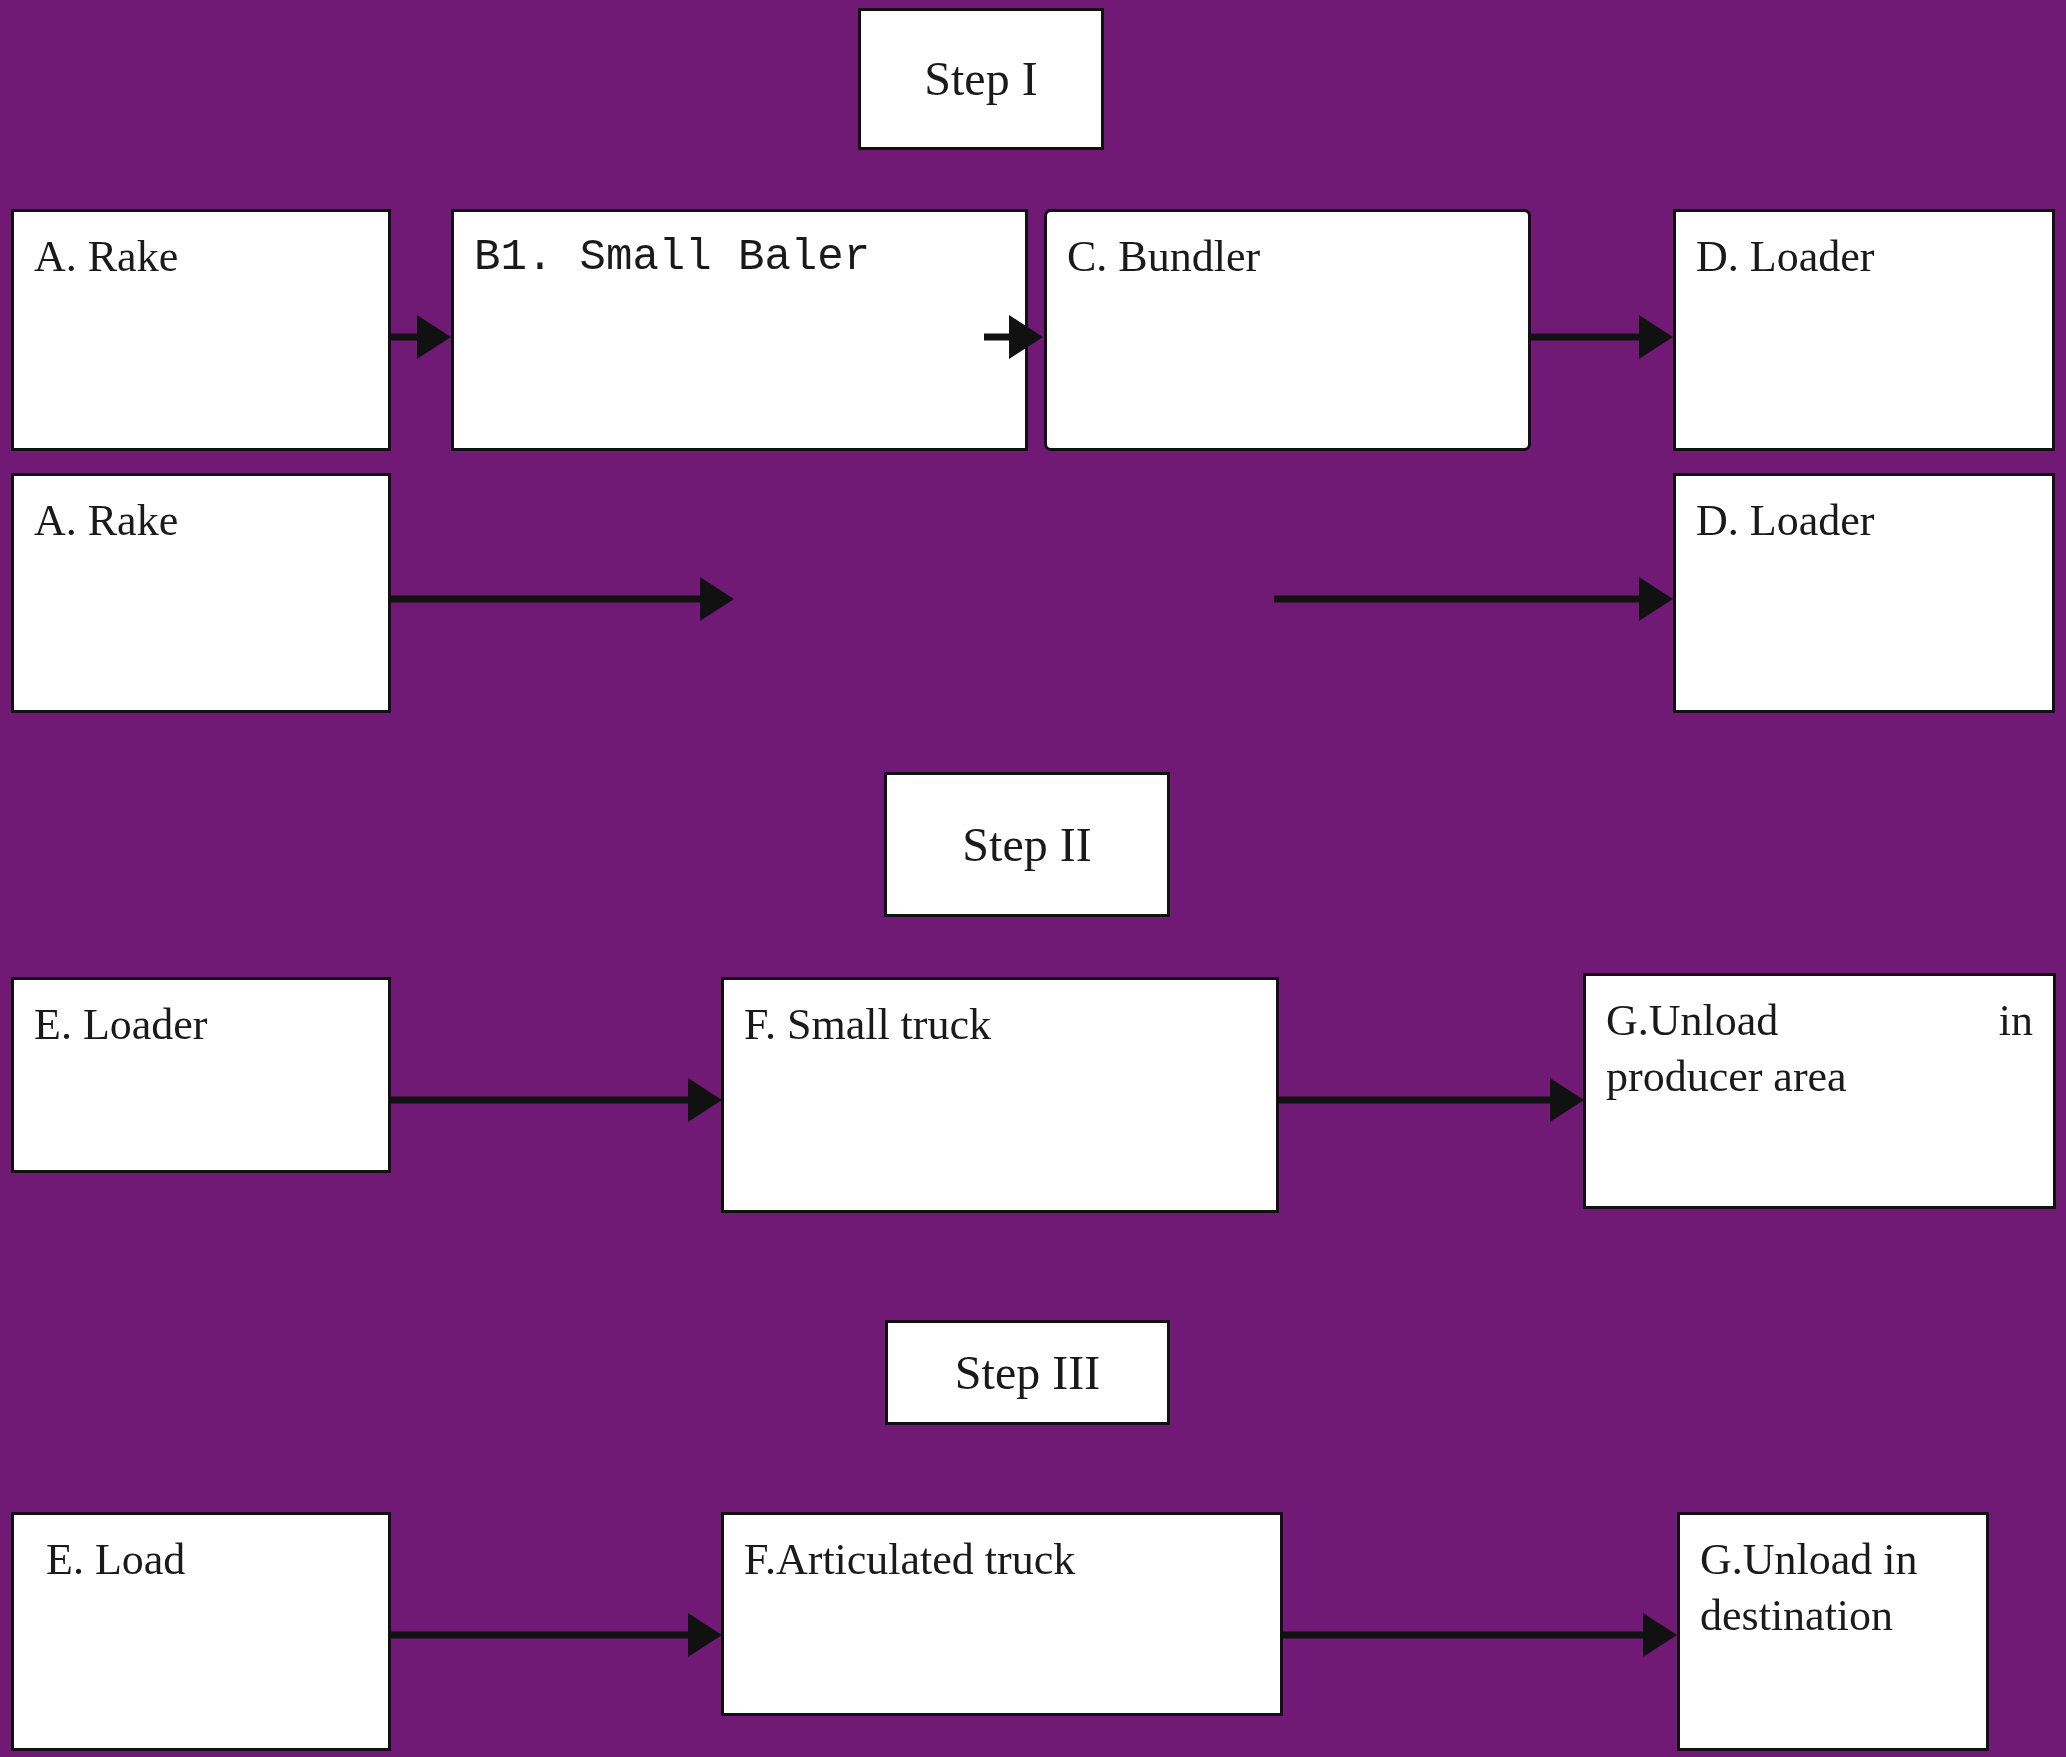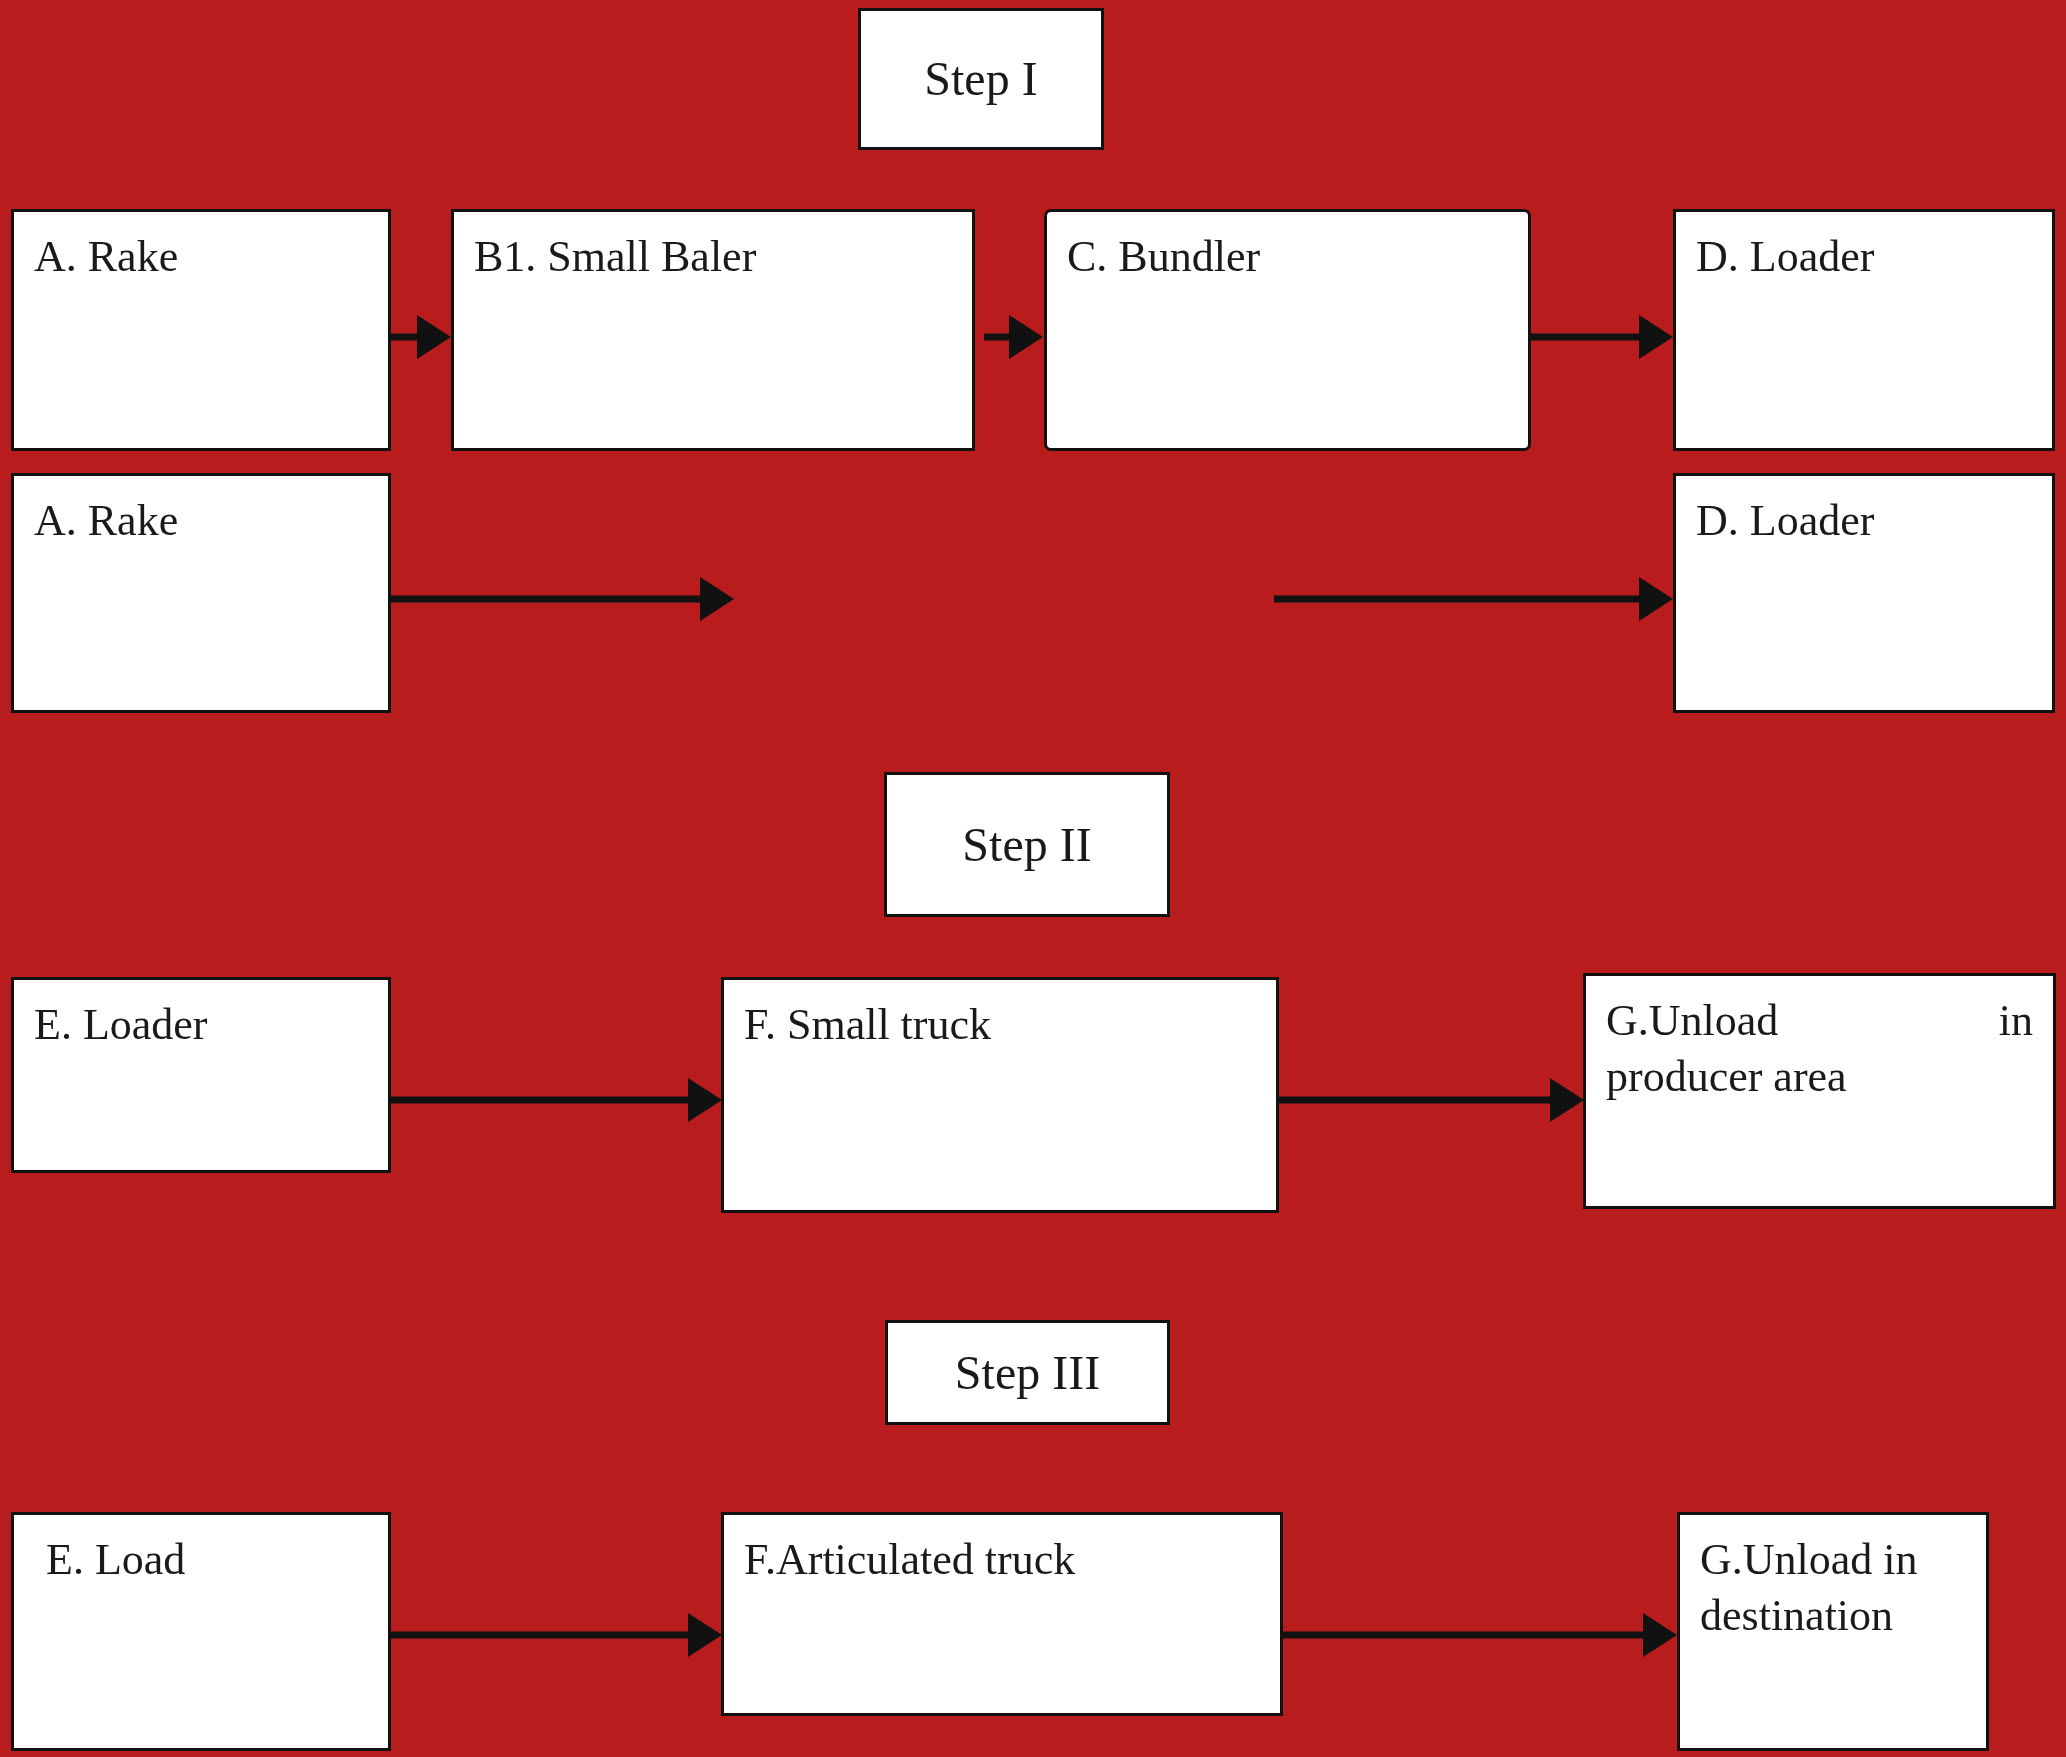--- a/index.html
+++ b/index.html
@@ -4,21 +4,21 @@
 <style>
   html, body {
     margin: 0;
     padding: 0;
     background: #ffffff;
   }
   #canvas {
     position: relative;
     width: 2066px;
     height: 1757px;
-    background: #b91c1c;
+    background: #701a75;
     font-family: "Liberation Serif", "DejaVu Serif", serif;
     overflow: hidden;
   }
   .node {
     position: absolute;
     box-sizing: border-box;
     border: 3.9px solid #111111;
     background: #ffffff;
     color: #1a1a1a;
     font-size: 44px;
@@ -73,21 +73,21 @@
 <div id="canvas">
 
   <div class="node step-label" style="left:858px; top:7.8px; width:246px; height:142px;">
     <span class="txt">Step I</span>
   </div>
 
   <div class="node" style="left:11px; top:209px; width:380px; height:242px;">
     <span class="txt">A. Rake</span>
   </div>
 
-  <div class="node" style="left:451px; top:209px; width:524px; height:242px;">
+  <div class="node" style="left:451px; top:209px; width:577px; height:242px;font-family:Liberation Mono, monospace;">
     <span class="txt">B1. Small Baler</span>
   </div>
 
   <div class="node" style="left:1044px; top:209px; width:487px; height:242px;border-radius:7px;">
     <span class="txt">C. Bundler</span>
   </div>
 
   <div class="node" style="left:1673px; top:209px; width:382px; height:242px;">
     <span class="txt">D. Loader</span>
   </div>

